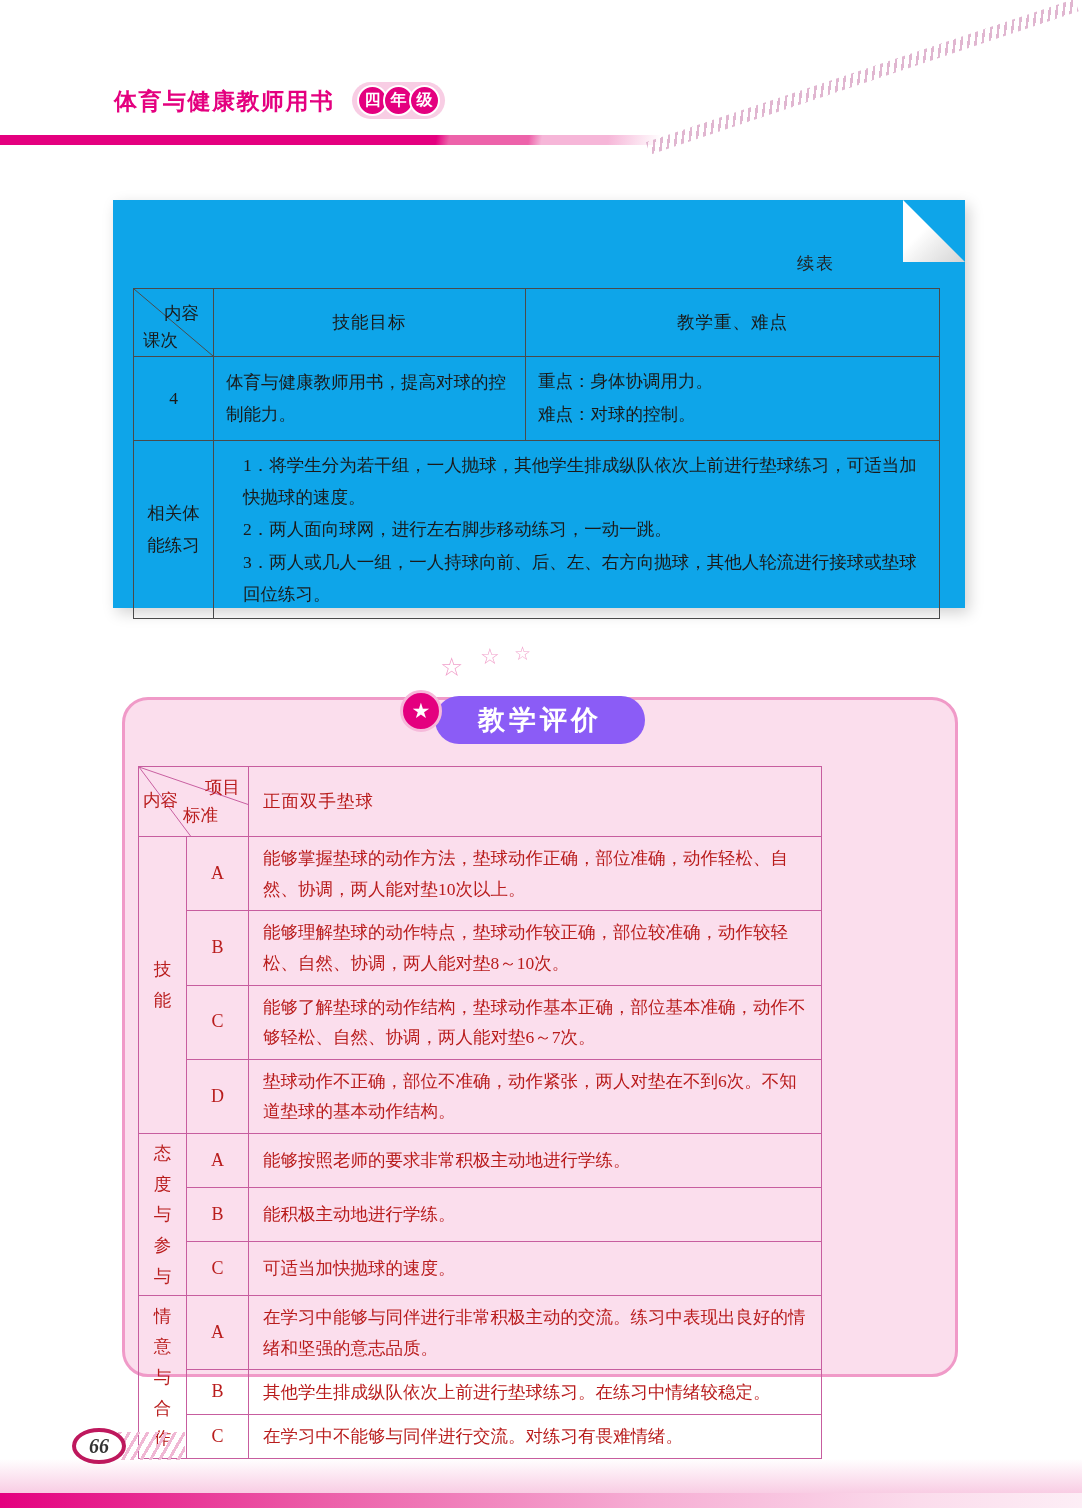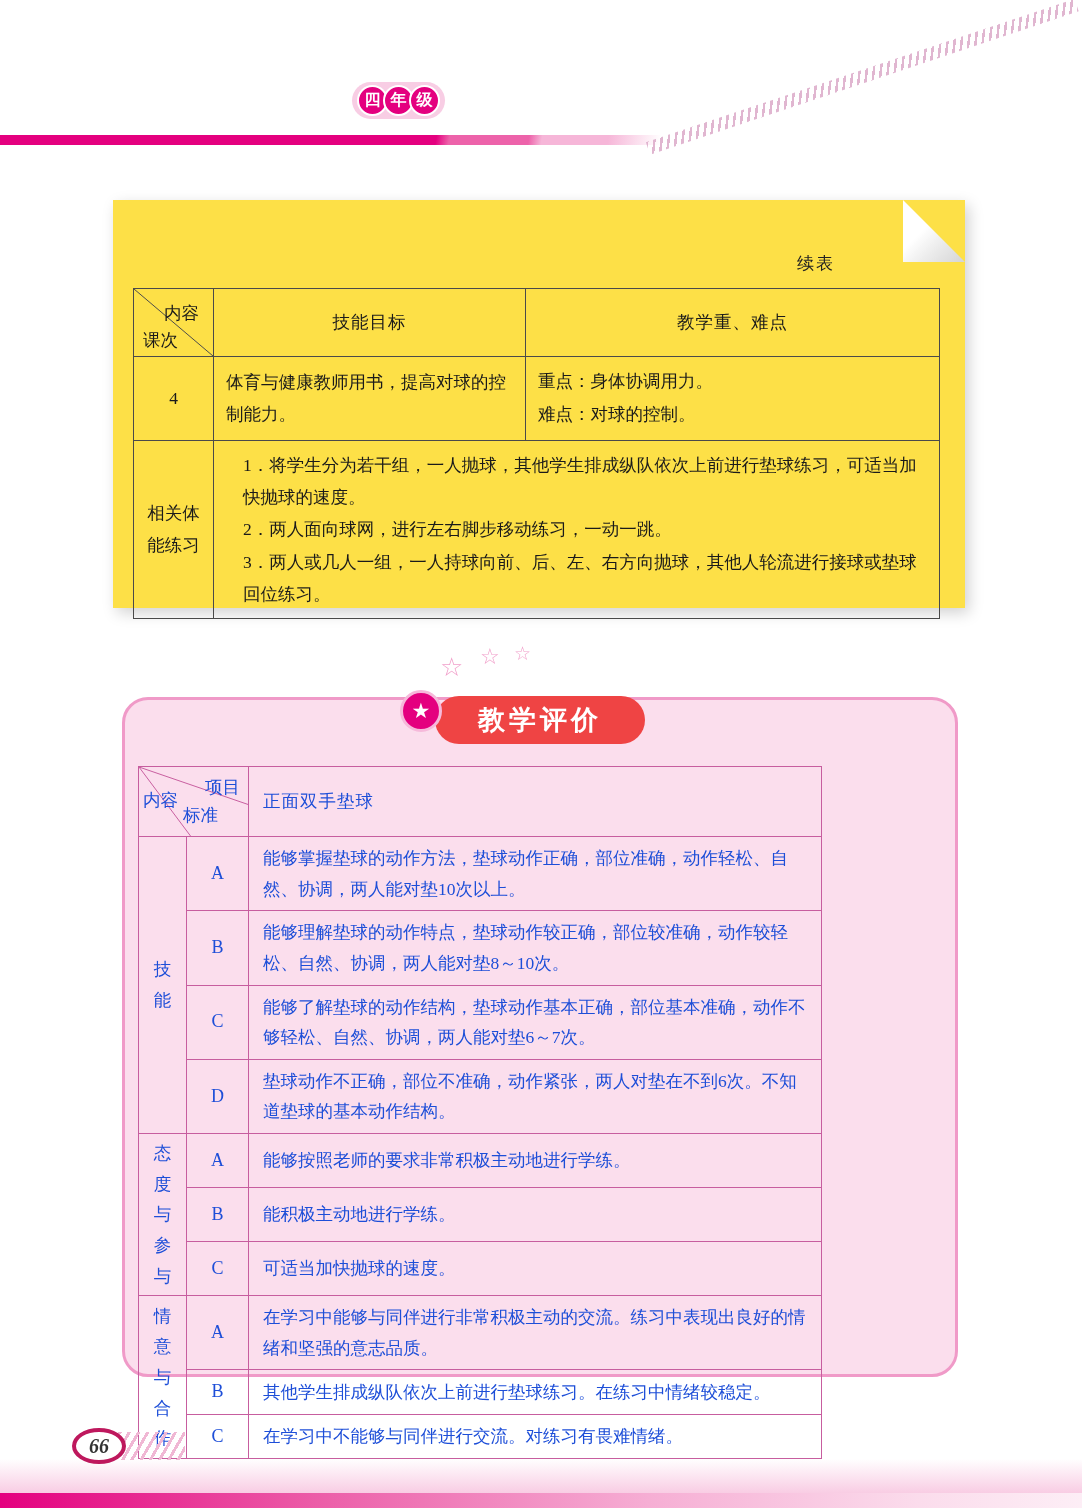--- a/index.html
+++ b/index.html
@@ -16,21 +16,21 @@
     display:flex;align-items:center;justify-content:center;color:#fff;font-size:16px;font-weight:bold;
     margin-left:-5px;font-family:"Liberation Sans","DejaVu Sans",sans-serif;}
   .badge-circle:first-child{margin-left:0;}
   .top-bar{position:absolute;left:0;top:135px;width:660px;height:10px;
     background:linear-gradient(100deg,#e4007f 0 66%,#ed63aa 68% 80%,#f6b6d8 82% 92%,rgba(253,238,246,0) 100%);}
   .top-ribbon{position:absolute;left:648px;top:142px;width:452px;height:13px;
     transform:rotate(-18.5deg);transform-origin:left center;opacity:.85;
     background:repeating-linear-gradient(115deg,#dba9c8 0 2.5px,rgba(255,255,255,0) 2.5px 7px);}
 
   
-  .card{position:absolute;left:113px;top:200px;width:852px;height:408px;background:#fde047;
+  .card{position:absolute;left:113px;top:200px;width:852px;height:408px;background:#0ea5e9;
     box-shadow:4px 5px 14px rgba(0,0,0,.18);}
   .fold{position:absolute;top:0;right:0;width:62px;height:62px;
     background:linear-gradient(135deg,#ffffff 40%,#ececec 65%,#d4d4d4 100%);
     clip-path:polygon(0 0,100% 100%,0 100%);
     filter:drop-shadow(-2px 2px 2px rgba(0,0,0,.18));}
   .cont-label{position:absolute;top:52px;right:130px;font-size:17px;color:#222;letter-spacing:2px;}
   .t1{position:absolute;left:20px;top:88px;width:807px;border-collapse:collapse;table-layout:fixed;
     font-size:17.5px;color:#1a1a1a;}
   .t1 td{border:1px solid #4a4a4a;padding:8px 12px;line-height:1.85;vertical-align:middle;}
   .t1 .hd{text-align:center;letter-spacing:1px;}
@@ -40,33 +40,33 @@
   .c1-top{position:absolute;top:8px;left:30px;}
   .c1-bot{position:absolute;bottom:0;left:9px;}
   .center-cell{text-align:center;}
   .kp-line{line-height:1.9;}
   .fit-item{line-height:1.85;margin-left:17px;}
 
   
   .eval-panel{position:absolute;left:122px;top:697px;width:836px;height:680px;background:#fbdeed;
     border:3px solid #f09ac8;border-radius:26px;}
   .eval-title{position:absolute;left:50%;transform:translateX(-50%);top:-4px;width:210px;height:48px;
-    background:#ef4444;border-radius:24px;color:#ffffff;font-size:27px;font-weight:bold;
+    background:#8b5cf6;border-radius:24px;color:#ffffff;font-size:27px;font-weight:bold;
     display:flex;align-items:center;justify-content:center;letter-spacing:4px;z-index:2;
     font-family:"Liberation Sans","DejaVu Sans",sans-serif;}
   .star-circle{position:absolute;left:calc(50% - 140px);top:-10px;width:42px;height:42px;border-radius:50%;
     background:#e4007f;border:3px solid #f6b9da;display:flex;align-items:center;justify-content:center;
     color:#ffffff;font-size:21px;z-index:3;font-family:"DejaVu Sans",sans-serif;}
   .ostar{position:absolute;color:#f19fca;font-family:"DejaVu Sans",sans-serif;z-index:2;}
   .ostar.s1{left:calc(50% - 100px);top:-48px;font-size:26px;}
   .ostar.s2{left:calc(50% - 60px);top:-56px;font-size:22px;}
   .ostar.s3{left:calc(50% - 26px);top:-58px;font-size:19px;}
 
   .eval-table{position:absolute;left:13px;top:66px;width:684px;border-collapse:collapse;table-layout:fixed;
-    font-size:17.5px;color:#1d4ed8;}
+    font-size:17.5px;color:#b91c1c;}
   .eval-table td{border:1px solid #c75d9f;padding:6px 14px;line-height:1.75;vertical-align:middle;}
   .eval-colhead{text-align:left;letter-spacing:1px;}
   .corner2{position:relative;padding:0 !important;}
   .corner2 svg{position:absolute;inset:0;width:100%;height:100%;}
   .corner2 line{stroke:#c75d9f;stroke-width:1;}
   .c2-top{position:absolute;top:5px;right:8px;}
   .c2-mid{position:absolute;bottom:5px;left:44px;}
   .c2-bot{position:absolute;bottom:20px;left:4px;}
   .sec-label{text-align:center;padding:4px 13px !important;line-height:1.2;}
   .grade{text-align:center;font-size:18px;}
@@ -80,20 +80,21 @@
   .bottom-glow{position:absolute;left:0;bottom:15px;width:100%;height:34px;
     background:linear-gradient(to top,rgba(246,183,216,.7),rgba(255,255,255,0));}
   .bottom-strip{position:absolute;left:0;bottom:0;width:100%;height:15px;
     background:linear-gradient(to right,#e4007f,#ec5fa9 30%,#f6aed4 60%,#fbdcec 85%,#fdeef6);}
 </style>
 </head>
 <body>
 
 <div class="page">
 
+  <div class="book-title">体育与健康教师用书</div>
   <div class="grade-badge">
     <span class="badge-circle">四</span>
     <span class="badge-circle">年</span>
     <span class="badge-circle">级</span>
   </div>
   <div class="top-bar"></div>
   <div class="top-ribbon"></div>
 
   <div class="card">
     <div class="fold"></div>

